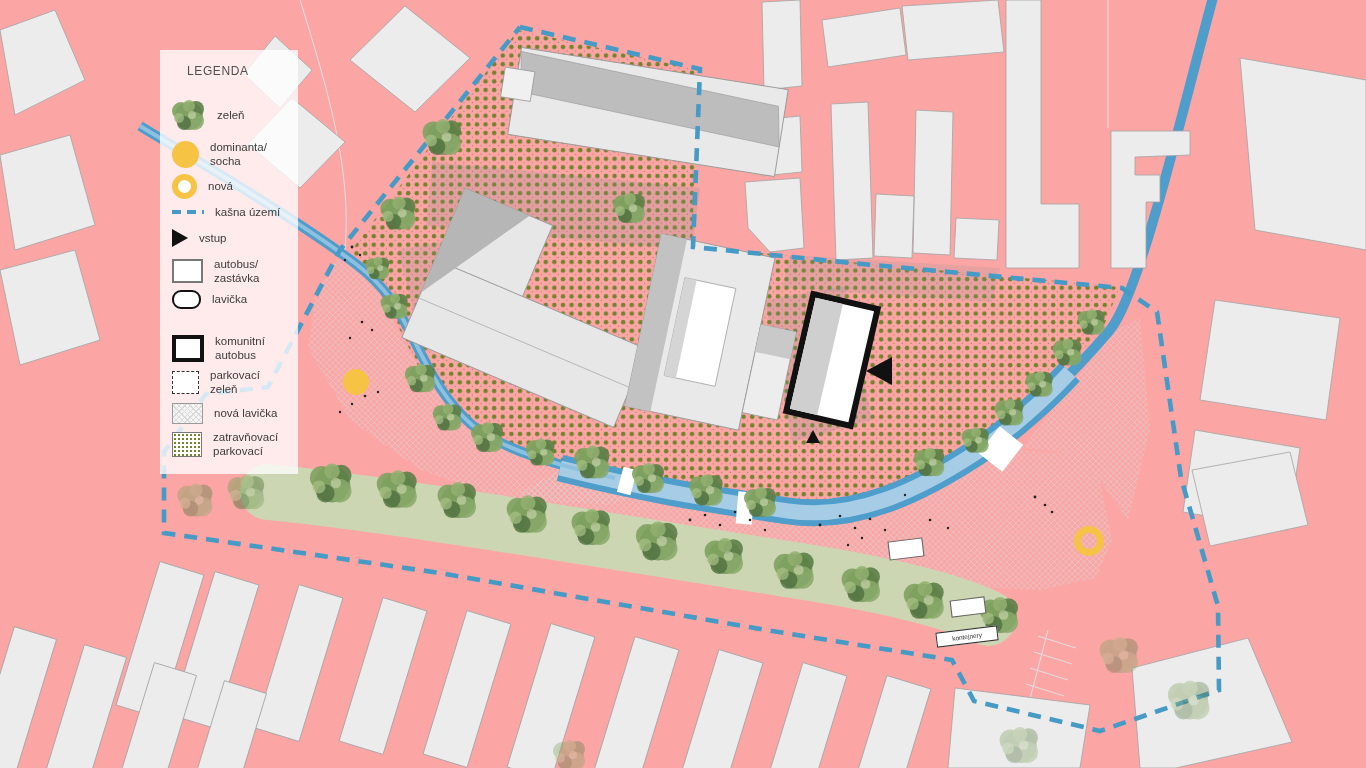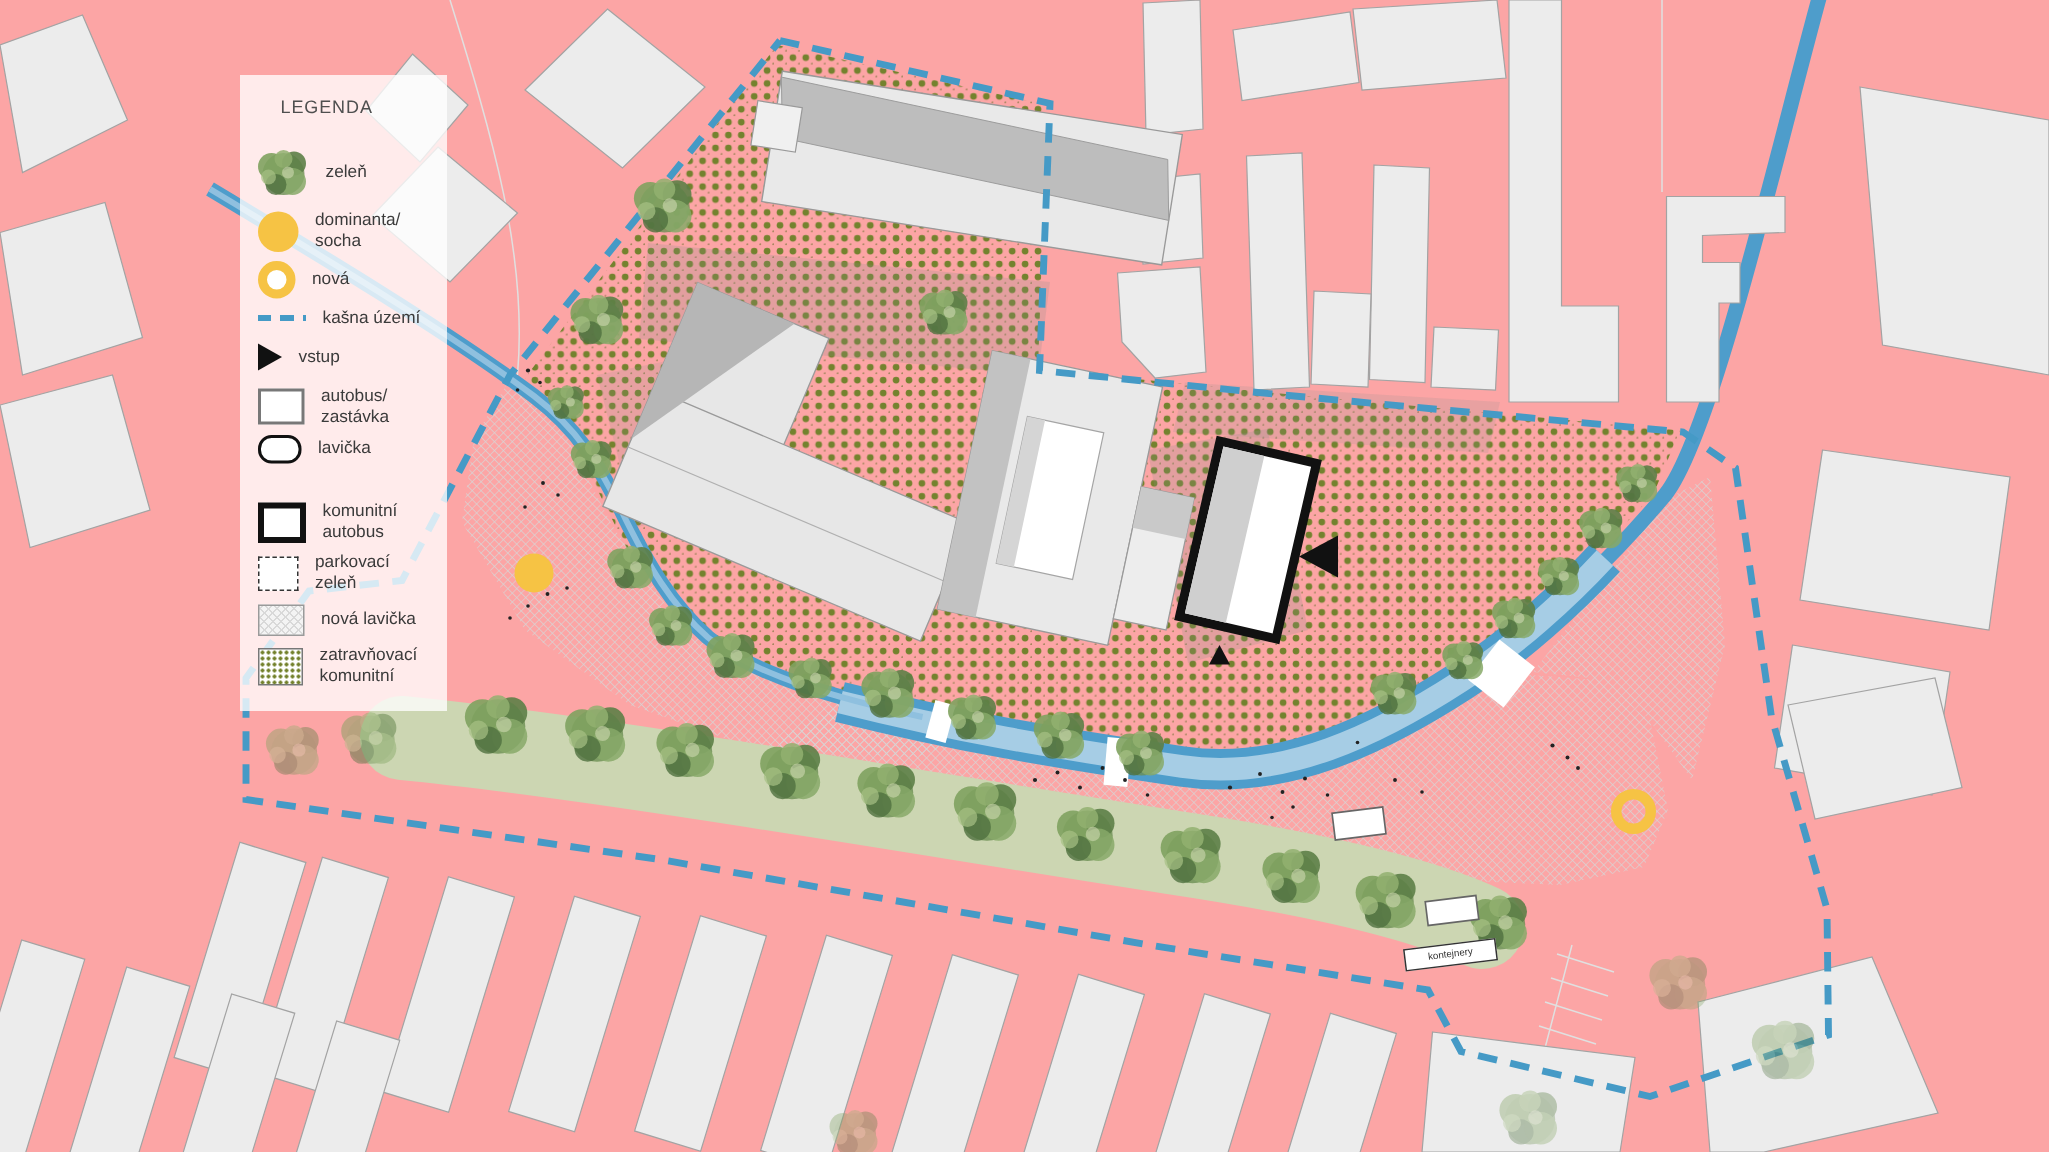--- a/index.html
+++ b/index.html
@@ -302,19 +302,19 @@
   </div>
 
   <div class="row" style="top:353px">
     <span class="ic ic-pav"></span>
     <span class="label">nová lavička</span>
   </div>
 
   <div class="row" style="top:380px">
     <span class="ic ic-grass"></span>
     <span class="label">zatravňovací
-komunitní</span>
+parkovací</span>
   </div>
 </div>
 
 <div class="kontejnery">kontejnery</div>
 
 </div>
 
 </body></html>

